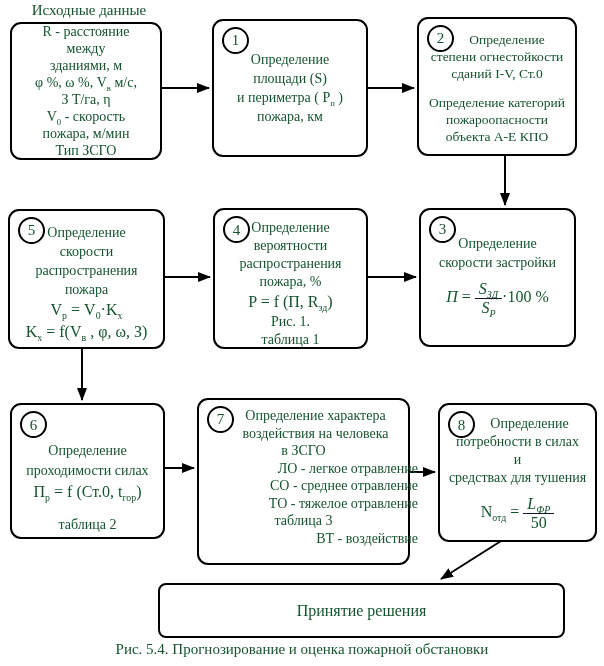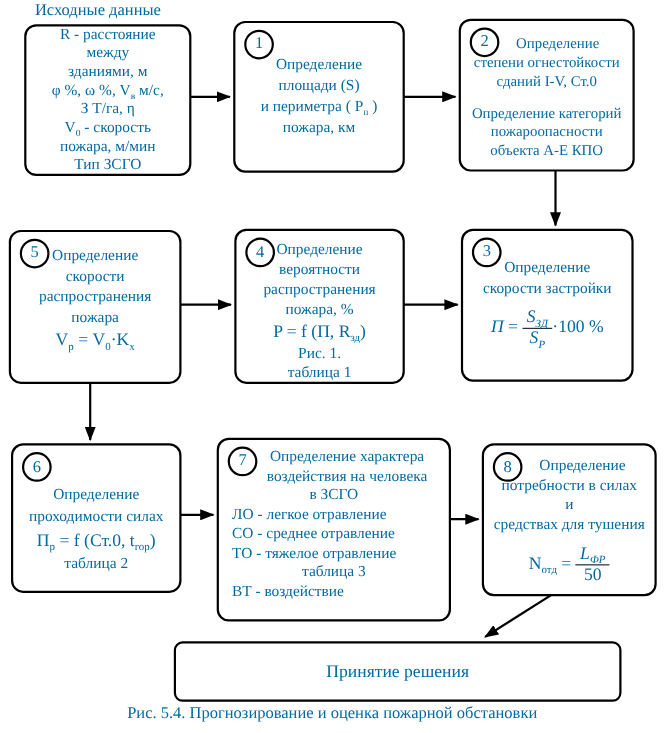--- a/index.html
+++ b/index.html
@@ -1,18 +1,18 @@
 <!DOCTYPE html>
 <html><head>
 <meta charset="utf-8">
 <style>
   html,body { margin:0; padding:0; background:#fff; }
   .stage {
     position:relative; width:604px; height:666px; background:#ffffff;
-    font-family:"Liberation Serif", serif; color:#0369a1; overflow:hidden;
+    font-family:"Liberation Serif", serif; color:#14532d; overflow:hidden;
   }
   .arrows { position:absolute; left:0; top:0; z-index:1; }
   .flow-title {
     position:absolute; left:14px; top:2px; width:150px; text-align:center;
     font-size:15px; z-index:2;
   }
   .box {
     position:absolute; background:#fff; border:2px solid #000; border-radius:11px;
     box-sizing:border-box; display:flex; flex-direction:column; align-items:center;
     text-align:center; font-size:14px; line-height:17px; z-index:2;
@@ -24,34 +24,34 @@
     font-size:15px; background:#fff;
   }
   .line { width:100%; }
   sub { font-size:0.62em; line-height:0; }
   .fm { font-size:16px; line-height:22px; }
   .frac { display:inline-block; vertical-align:middle; }
   .frac > span { display:block; text-align:center; padding:0 4px; line-height:18px; }
   .frac .fn { border-bottom:1px solid #0f172a; }
   .it { font-style:italic; }
 
-  #boxA { left:22px;  top:22px;  width:152px; height:138px; justify-content:center; }
+  #boxA { left:10px;  top:22px;  width:152px; height:138px; justify-content:center; }
   #box1 { left:212px; top:19px;  width:156px; height:138px; justify-content:center; line-height:19px; }
   #box2 { left:417px; top:17px;  width:160px; height:139px; padding-top:12px; line-height:17px; font-size:13.5px; }
   #box2 .gap { margin-top:12px; }
   #box2 .ind { padding-left:20px; box-sizing:border-box; }
   #box3 { left:419px; top:208px; width:157px; height:139px; padding-top:24px; line-height:19px; }
   #box3 .fm { margin-top:8px; }
   #box4 { left:213px; top:208px; width:155px; height:141px; padding-top:9px;  line-height:18px; }
   #box5 { left:8px;   top:209px; width:157px; height:140px; padding-top:12px; line-height:19px; }
   #box6 { left:10px;  top:403px; width:155px; height:136px; padding-top:36px; line-height:20px; }
-  #box6 .gap { margin-top:0; }
+  #box6 .gap { margin-top:12px; }
   #box7 { left:197px; top:398px; width:213px; height:167px; padding-top:7px; line-height:17.5px; }
   #box7 .hd { padding-left:24px; box-sizing:border-box; }
-  #box7 .lft { text-align:left; padding-left:2px; box-sizing:border-box;margin-left:20px; }
+  #box7 .lft { text-align:right; padding-left:2px; box-sizing:border-box;margin-left:20px; }
   #box7 .lft2 { text-align:left; padding-left:34px; box-sizing:border-box; }
   #box8 { left:438px; top:403px; width:159px; height:139px; padding-top:10px; line-height:18px; }
   #box8 .ind { padding-left:24px; box-sizing:border-box; }
   #box8 .fm { margin-top:8px; }
   #decision {
     left:158px; top:583px; width:407px; height:55px; justify-content:center;
     font-size:16px; border-radius:8px;
   }
   .caption {
     position:absolute; left:0; top:641px; width:100%; text-align:center;
@@ -131,20 +131,21 @@
     <div class="line">таблица 1</div>
   </div>
 
   <div class="box" id="box5">
     <div class="badge">5</div>
     <div class="line">Определение</div>
     <div class="line">скорости</div>
     <div class="line">распространения</div>
     <div class="line">пожара</div>
     <div class="line fm"><span>V</span><sub>р</sub><span> = V</span><sub>0</sub><span>·K</span><sub>х</sub></div>
+    <div class="line fm"><span>K</span><sub>х</sub><span> = f(V</span><sub>в</sub><span> , φ, ω, З)</span></div>
   </div>
 
   <div class="box" id="box6">
     <div class="badge">6</div>
     <div class="line">Определение</div>
     <div class="line">проходимости силах</div>
     <div class="line fm"><span>П</span><sub>р</sub><span> = f (Ст.0, t</span><sub>гор</sub><span>)</span></div>
     <div class="line gap">таблица 2</div>
   </div>
 

